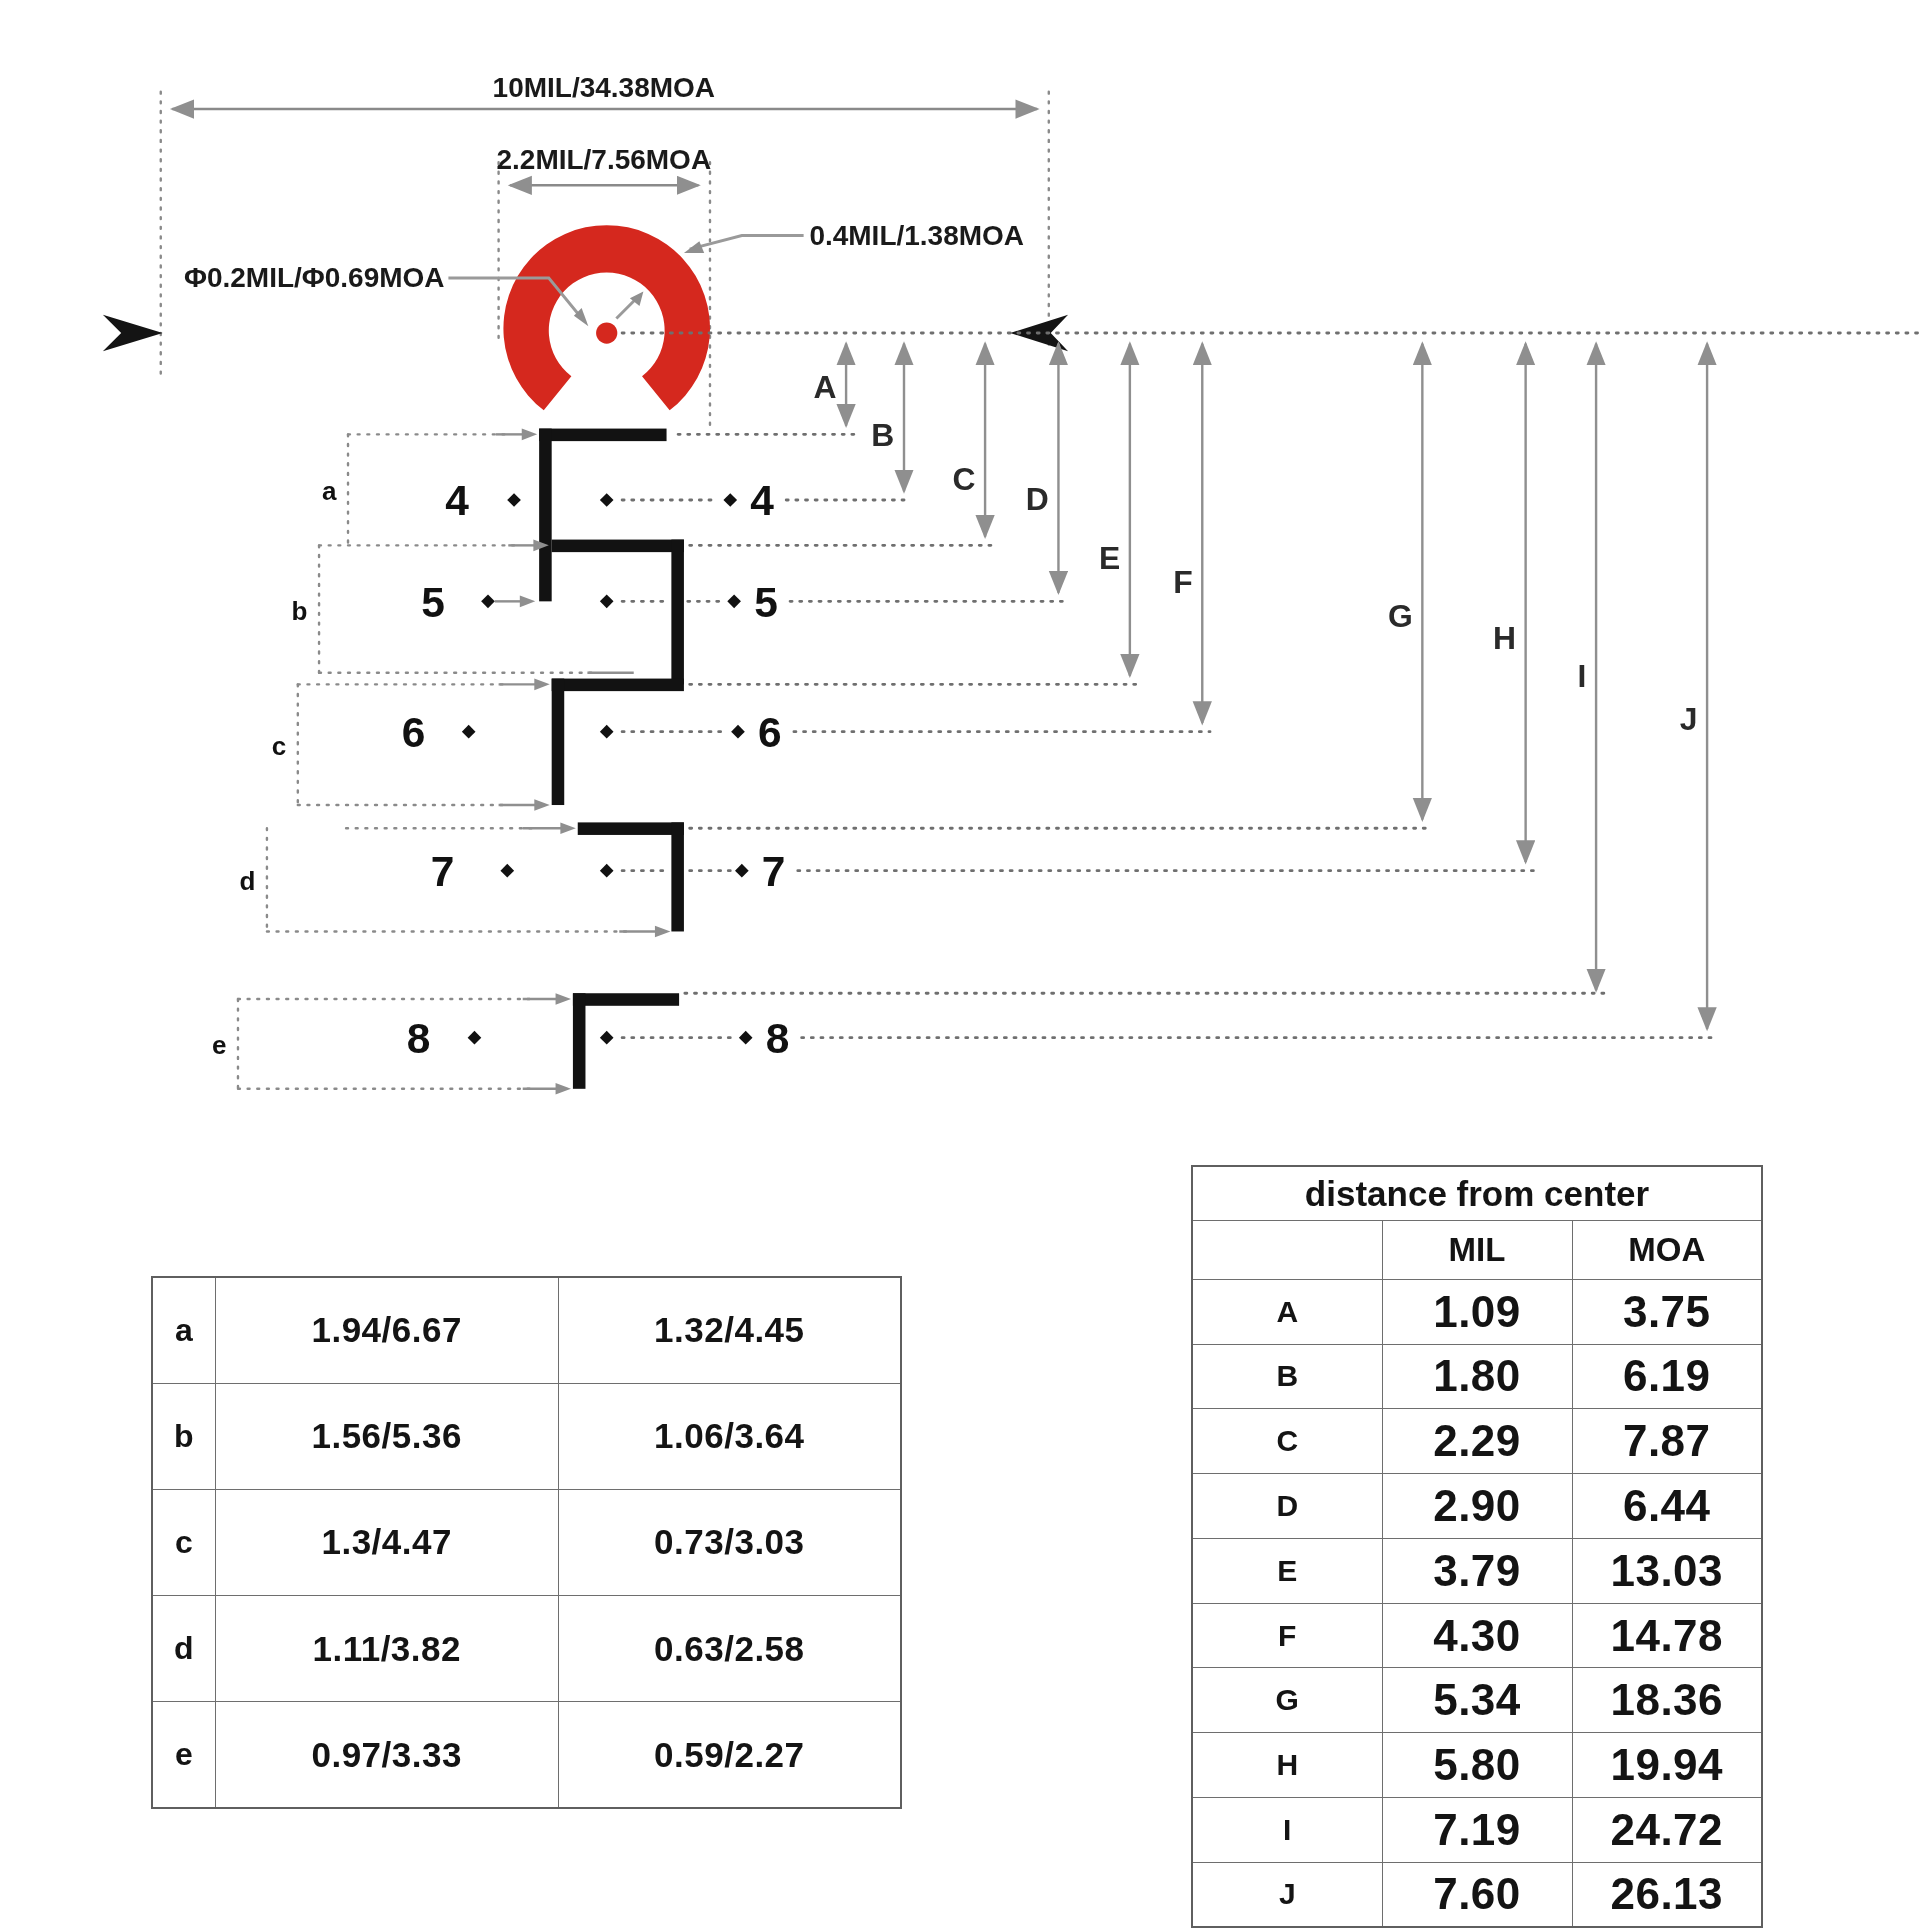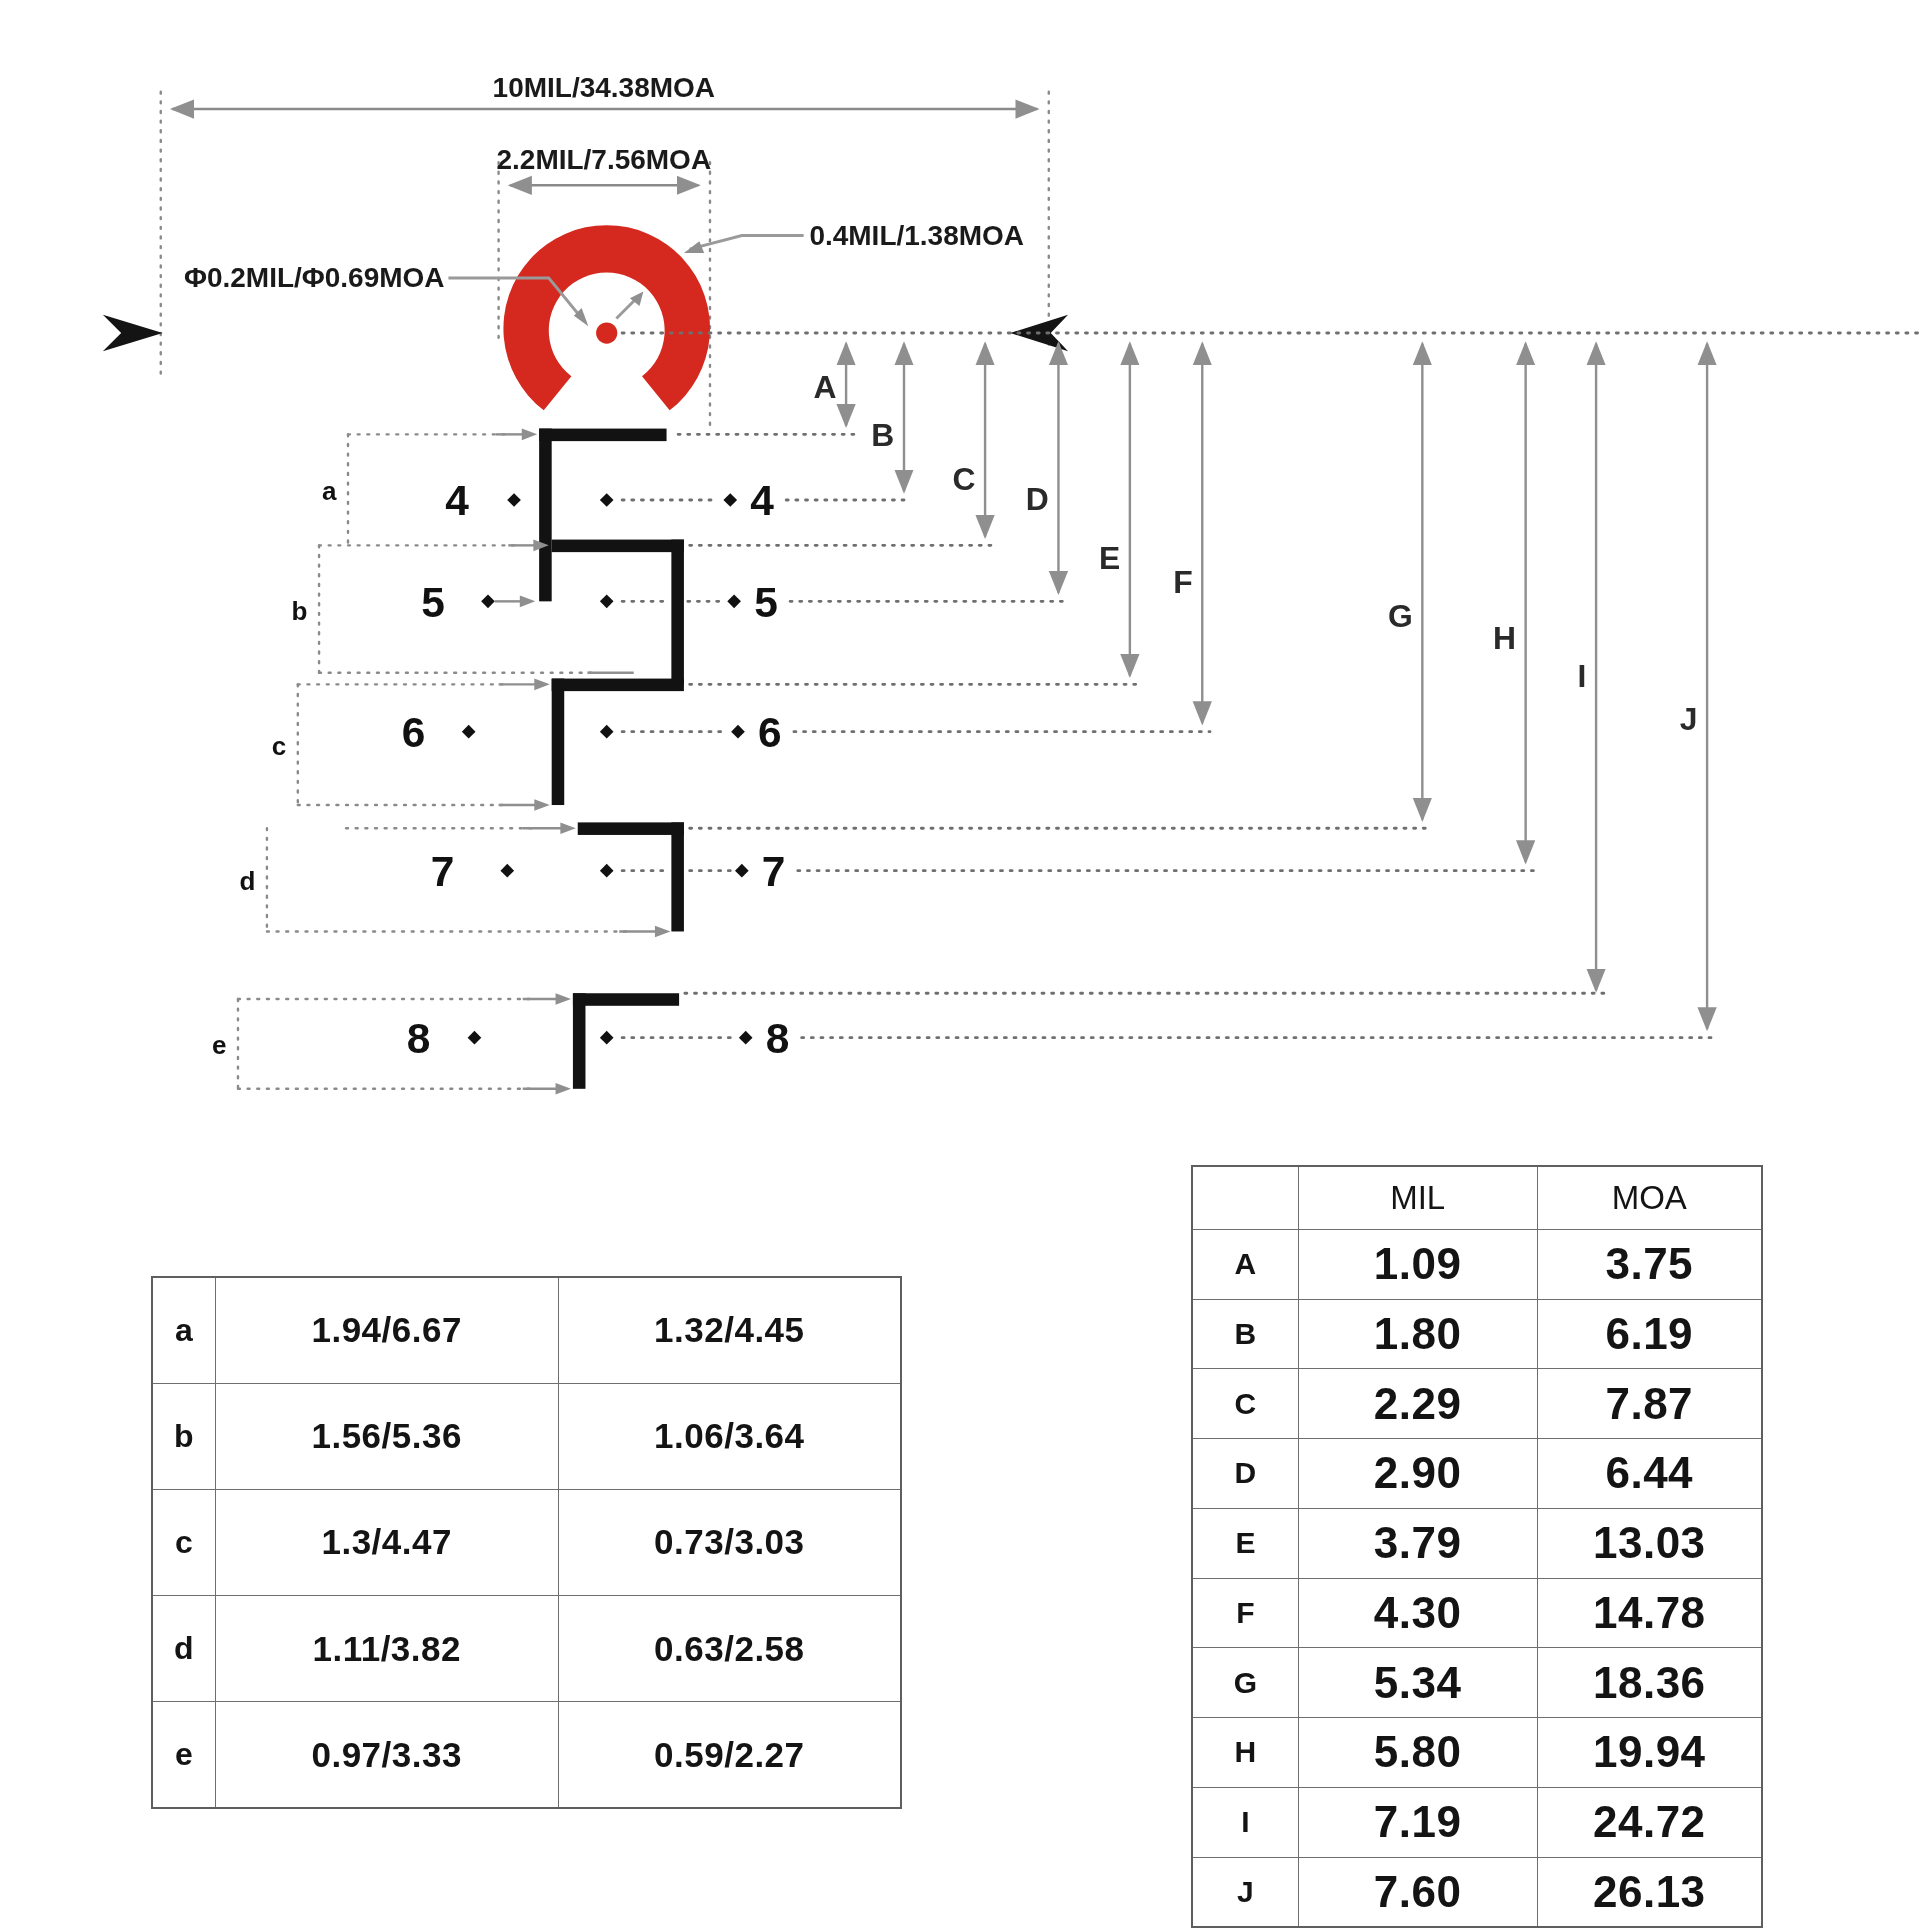--- a/index.html
+++ b/index.html
@@ -19,21 +19,21 @@
   .garrow{fill:#8f8f8f;}
   
   .tbl-wrap{position:absolute;background:#fff;}
   table{border-collapse:collapse;width:100%;height:100%;table-layout:fixed;}
   .kl-wrap{left:143px;top:1276px;width:751px;height:533px;}
   .dist-wrap{left:1183px;top:1165px;width:572px;height:763px;}
   th,td{border:1.9px solid #6e6e6e;text-align:center;vertical-align:middle;padding:5.8px 3.9px;}
   .kl-wrap table, .dist-wrap table{border:2.9px solid #5f5f5f;}
   .tbl-title{font-size:39px;font-weight:bold;}
   .dist-wrap .tbl-title{font-size:35px;}
-  .col-head{font-size:32px;font-weight:normal;line-height:1.15;}
+  .col-head{font-size:32px;font-weight:bold;line-height:1.15;}
   .row-letter{font-size:32px;font-weight:bold;width:54px;}
   .cell-val{font-size:35px;font-weight:600;letter-spacing:0.5px;}
   .dist-wrap .row-letter{width:97px;font-size:30px;}
   .dist-wrap .cell-val{font-size:44px;}
   .dist-wrap .col-head{font-size:33px;}
 </style>
 </head>
 <body>
 
 <div class="stage">
@@ -233,20 +233,23 @@
       <td class="cell-val">0.59/2.27</td>
     </tr>
   </tbody>
       </table>
 </div>
 
 
 <div class="tbl-wrap dist-wrap">
   <table>
     <tbody>
+          <tr style="height:54px;">
+      <th colspan="3" class="tbl-title">distance from center</th>
+    </tr>
     <tr style="height:58px;">
       <th class="row-letter"></th>
       <th class="col-head" style="width:230px;">MIL</th>
       <th class="col-head">MOA</th>
     </tr>
     <tr style="height:64px;">
       <td class="row-letter">A</td>
       <td class="cell-val">1.09</td>
       <td class="cell-val">3.75</td>
     </tr>

